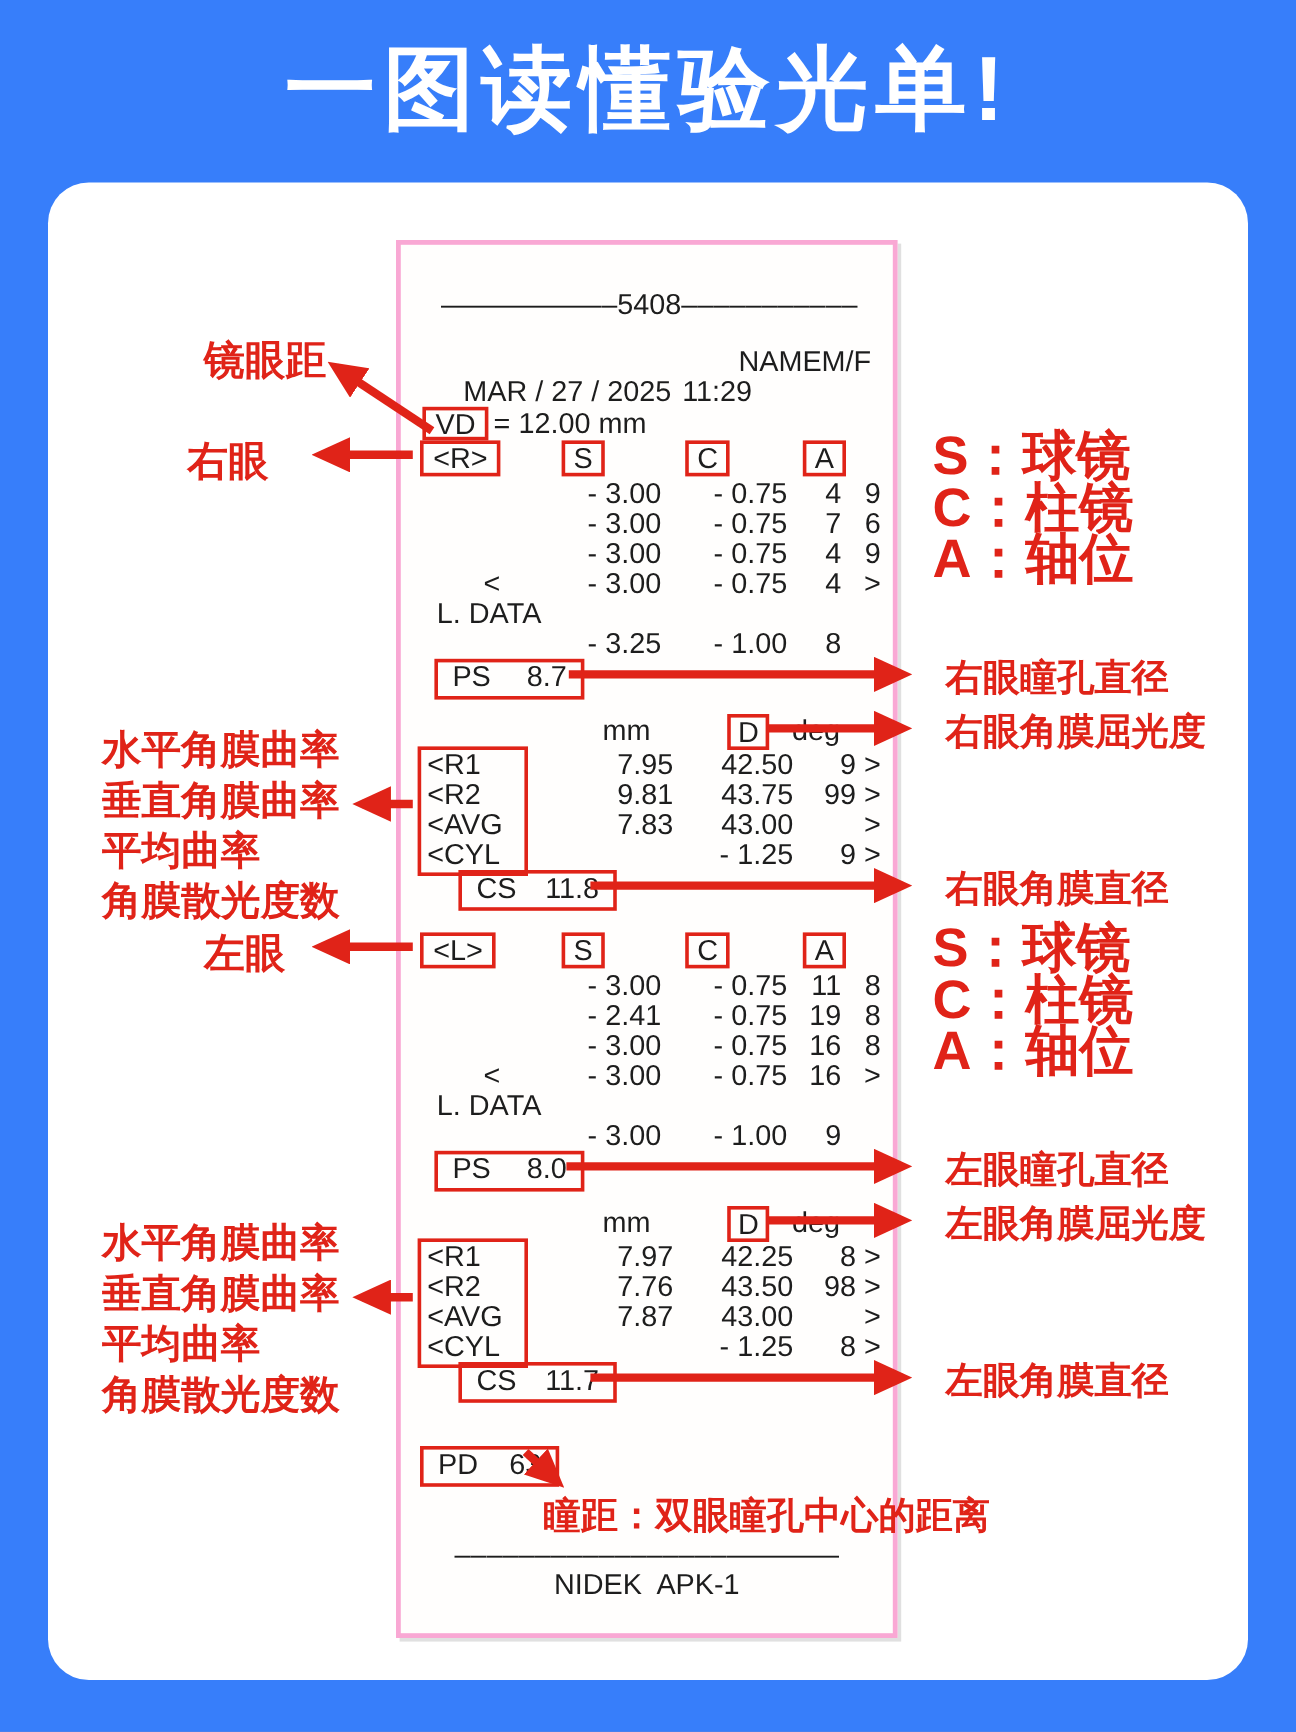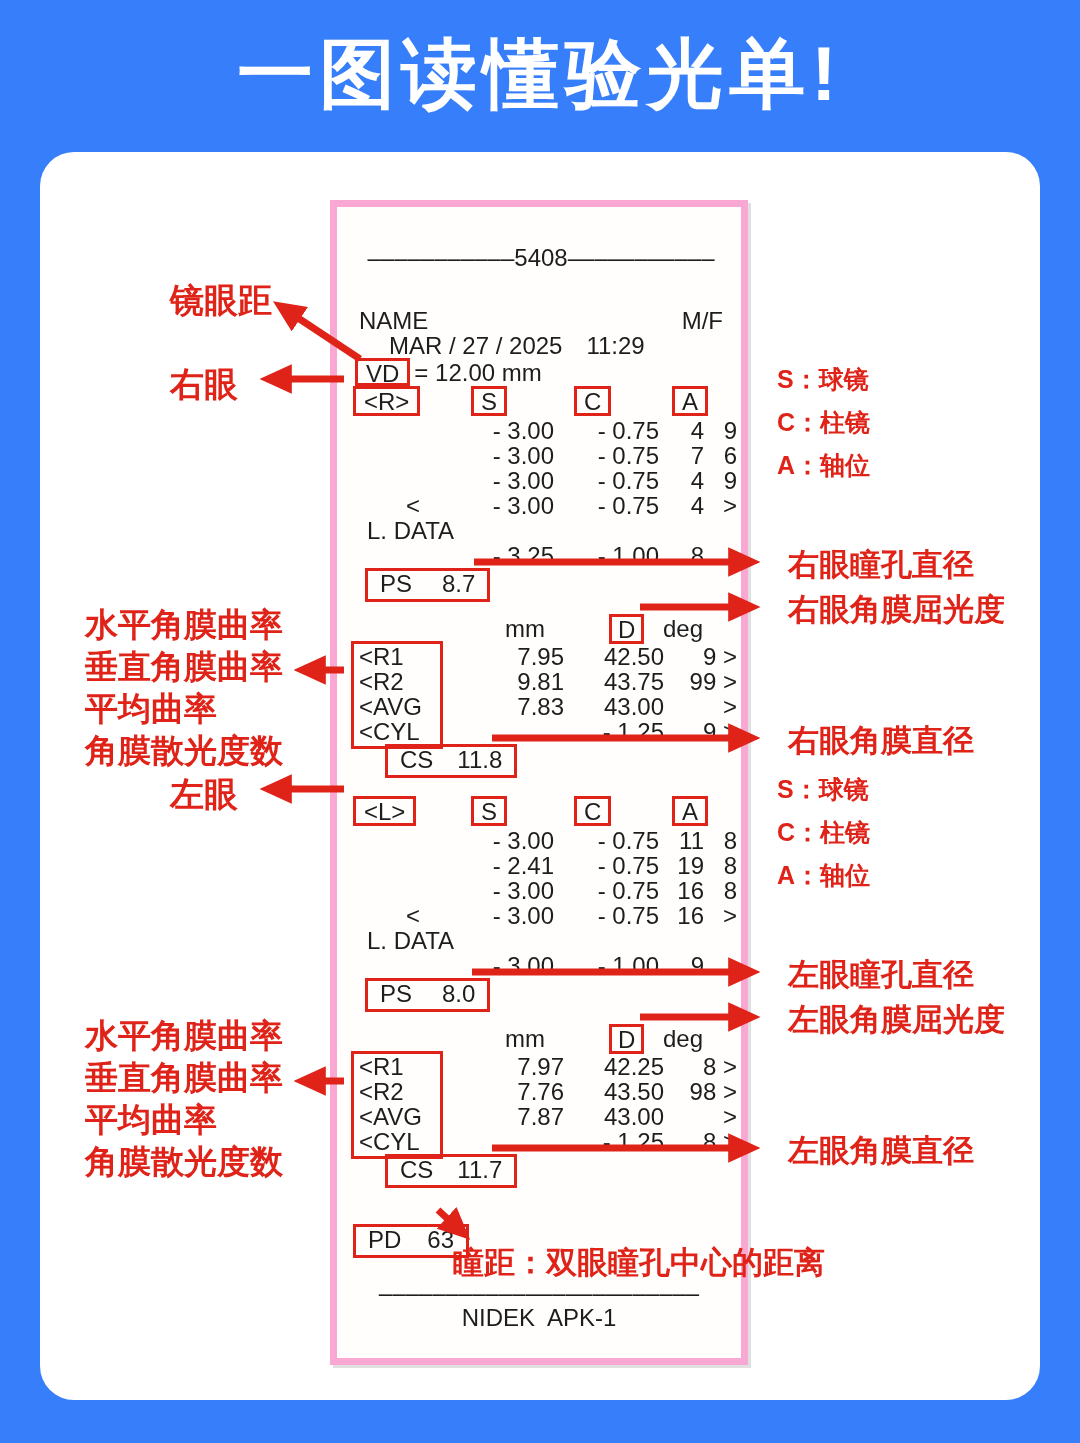--- a/index.html
+++ b/index.html
@@ -14,31 +14,31 @@
     text-align:center; color:#ffffff; font-size:76px; font-weight:900;
     letter-spacing:6px; white-space:nowrap;
   }
   .card {
     position:absolute; left:40px; top:152px; width:1000px; height:1248px;
     background:#ffffff; border-radius:34px;
   }
   
   .receipt {
     position:absolute; left:290px; top:48px; width:418px; height:1165px;
-    background:#fffefd; border:7px solid #f9a8d4;
+    background:#fffefd; border:4px solid #f9a8d4;
     box-shadow:3px 3px 0 rgba(0,0,0,0.12);
     padding:38px 18px 0 22px;
     font-size:24px; color:#1d1d1d; line-height:25px;
   }
   .ln { height:25px; white-space:nowrap; }
   .center { text-align:center; }
   .between { display:flex; justify-content:space-between; }
   .daterow { display:flex; }
   .daterow .date { margin-left:30px; }
-  .daterow .time { margin-left:24px; }
+  .daterow .time { margin-left:9px; }
 
   .redbox {
     display:inline-flex; align-items:flex-start;
     border:3px solid #E02318; padding:0 8px; height:30px;
   }
   .vdrow { height:28px; display:flex; align-items:center; }
   .vdrow .redbox { margin-left:-4px; height:28px; }
   .vdrow .vdval { margin-left:4px; }
 
   .hdr { position:relative; height:32px; margin-top:0; }
@@ -70,23 +70,23 @@
   .krow { display:grid; grid-template-columns:85px 120px 100px 73px; height:25px; }
   .krow .kl { text-align:left; }
   .krow .kmm, .krow .kd, .krow .kdeg { text-align:right; }
 
   .rfoot { position:absolute; left:0; bottom:28px; width:100%; text-align:center; }
   .pre { white-space:pre; }
 
   
   .note { position:absolute; color:#E02318; font-weight:bold; white-space:nowrap; z-index:6; }
   .n-vd      { left:130px; top:126px; font-size:34px; }
-  .n-reye    { left:130px; top:210px; font-size:34px; }
+  .n-reye    { left:116px; top:210px; font-size:34px; }
   .n-leye    { left:130px; top:620px; font-size:34px; }
-  .legend-sca  { line-height:43px; font-size:25px; }
+  .legend-sca  { line-height:43px; font-size:45px; }
   .l-sca1 { left:737px; top:206px; }
   .l-sca2 { left:737px; top:616px; }
   .legend-ker { line-height:42px; font-size:33px; }
   .l-ker1 { left:45px; top:452px; }
   .l-ker2 { left:45px; top:863px; }
   .n-rps  { left:748px; top:392px; font-size:31px; }
   .n-rd   { left:748px; top:437px; font-size:31px; }
   .n-rcs  { left:748px; top:568px; font-size:31px; }
   .n-lps  { left:748px; top:802px; font-size:31px;font-family:Liberation Serif, serif; }
   .n-ld   { left:748px; top:847px; font-size:31px; }
@@ -101,21 +101,21 @@
 <div class="page">
 
   <div class="title">一图读懂验光单!</div>
 
   <div class="card">
 
     <div class="receipt">
 
       <div class="ln center">–––––––––––5408–––––––––––</div>
 
-      <div class="ln between" style="margin-top:38px;">
+      <div class="ln between" style="margin-top:22px;justify-content:flex-end;">
         <span>NAME</span>
         <span>M/F</span>
       </div>
 
       <div class="ln daterow">
         <span class="date">MAR / 27 / 2025</span>
         <span class="time">11:29</span>
       </div>
 
       <div class="vdrow">

